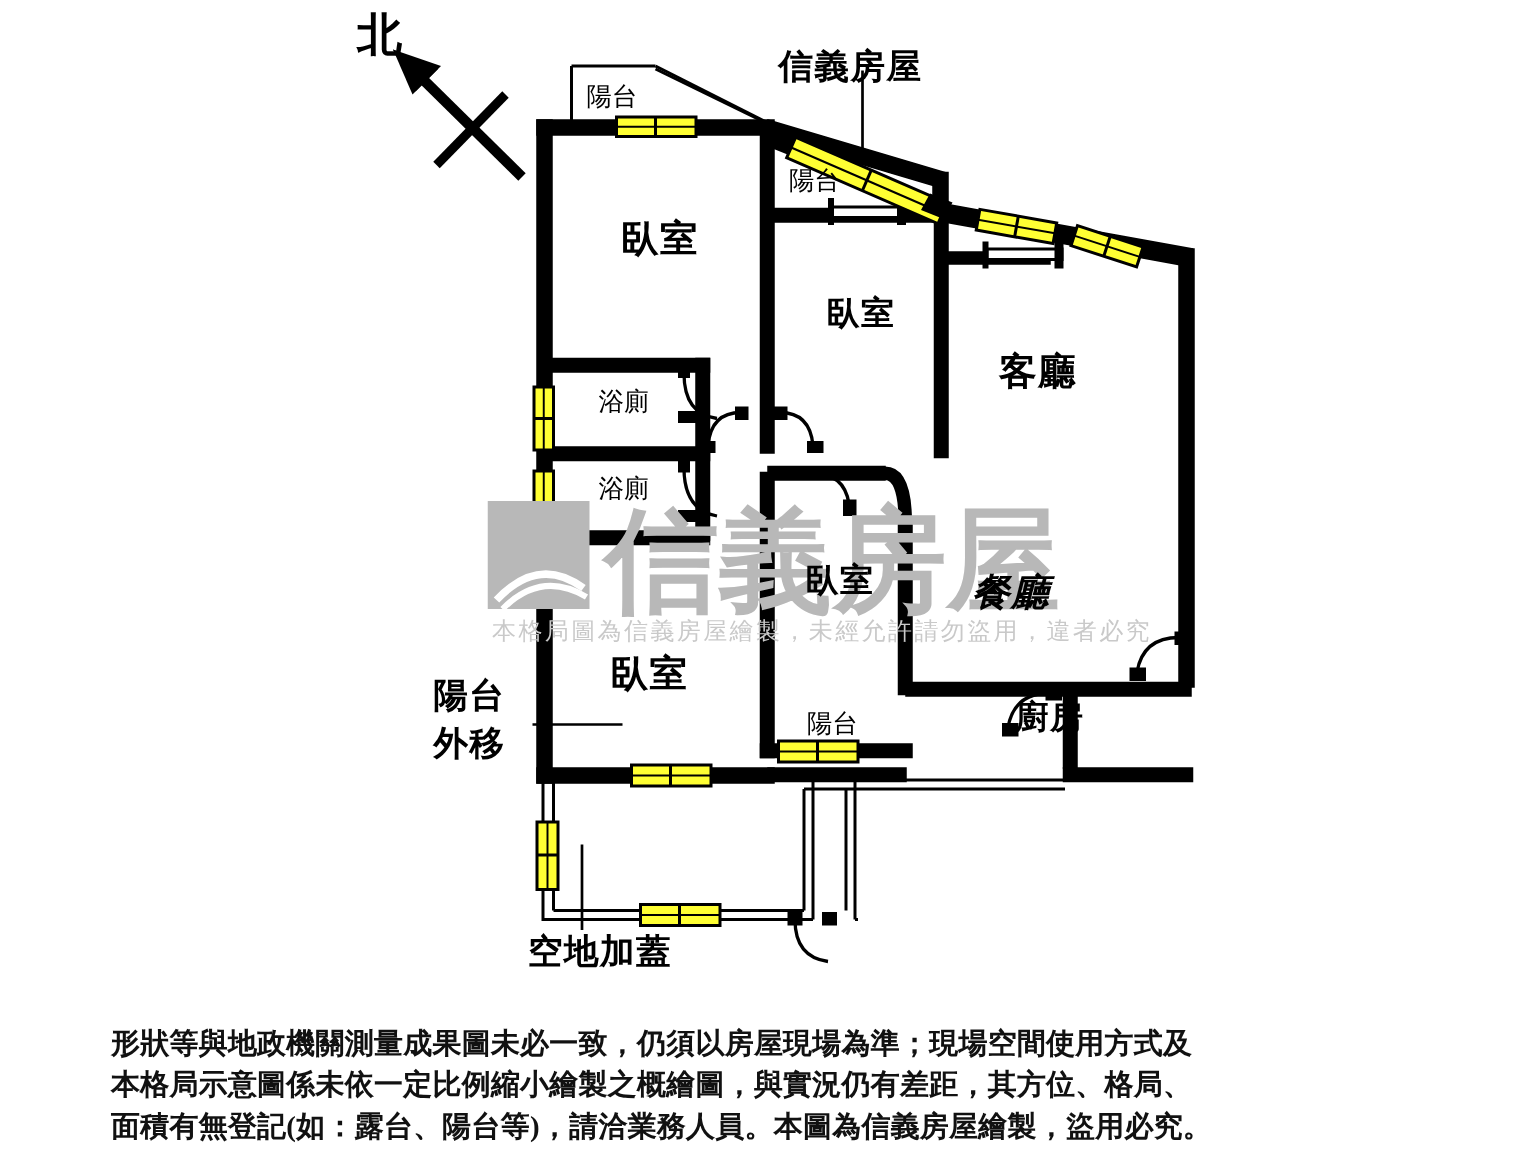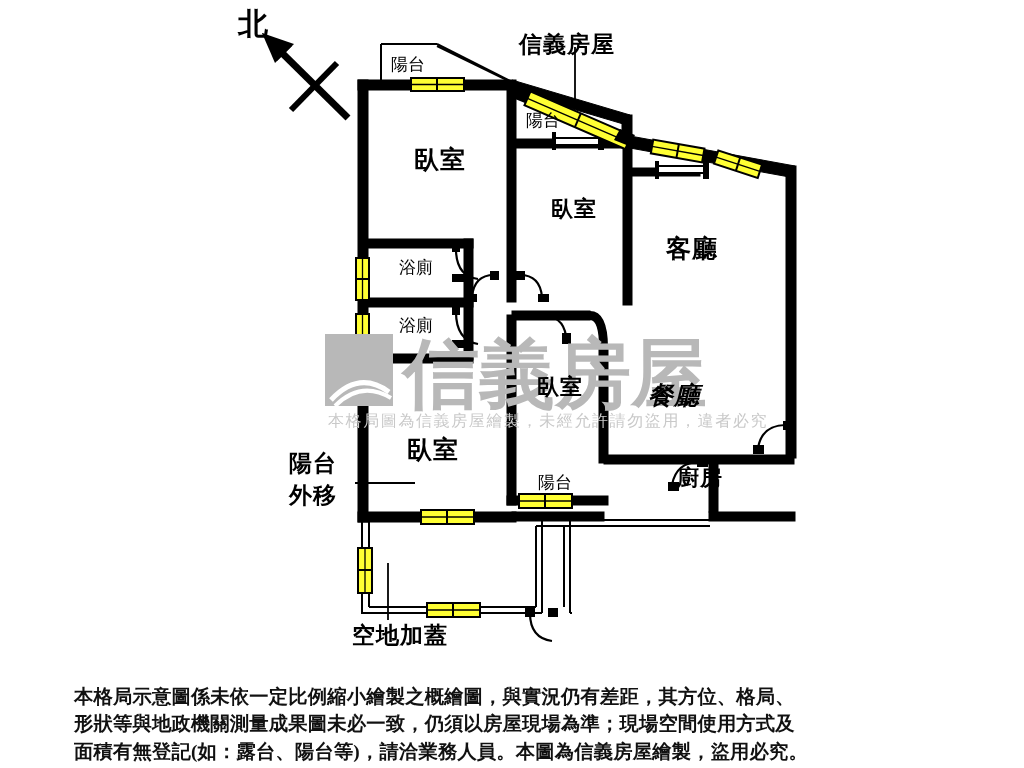--- a/index.html
+++ b/index.html
@@ -322,21 +322,21 @@
   </svg>
   <div id="wm-sub">本格局圖為信義房屋繪製，未經允許請勿盜用，違者必究</div>
 
   <div class="ov-label north-ch" style="left:238px; top:8px;">北</div>
 
   <div class="ov-label cal-note" style="left:519px; top:33px;">信義房屋</div>
 
   <div class="ov-label cal-note" style="left:289px; top:452px;">陽台</div>
   <div class="ov-label cal-note" style="left:289px; top:484px;">外移</div>
 
-  <div class="ov-label cal-note" style="left:352px; top:624px;">空地加蓋</div>
+  <div class="ov-label cal-note" style="left:352px; top:624px;font-family:Liberation Mono, monospace;">空地加蓋</div>
 
   <div class="ov-label rm-small" style="left:391px; top:56px;">陽台</div>
 
   <div class="ov-label rm-big" style="left:414px; top:147px;">臥室</div>
 
   <div class="ov-label rm-small" style="left:526px; top:112px;">陽台</div>
 
   <div class="ov-label rm-mid" style="left:551px; top:197px;">臥室</div>
 
   <div class="ov-label rm-big" style="left:666px; top:202px;margin-top:34px;">客廳</div>
@@ -349,18 +349,18 @@
 
   <div class="ov-label rm-big" style="left:648px; top:383px;font-style:italic;">餐廳</div>
 
   <div class="ov-label rm-big" style="left:407px; top:437px;">臥室</div>
 
   <div class="ov-label rm-small" style="left:538px; top:474px;">陽台</div>
 
   <div class="ov-label rm-mid" style="left:677px; top:466px;">廚房</div>
 
   <div id="disclaimer">
+    <div>形狀等與地政機關測量成果圖未必一致，仍須以房屋現場為準；現場空間使用方式及</div>
     <div>本格局示意圖係未依一定比例縮小繪製之概繪圖，與實況仍有差距，其方位、格局、</div>
-    <div>形狀等與地政機關測量成果圖未必一致，仍須以房屋現場為準；現場空間使用方式及</div>
     <div>面積有無登記(如：露台、陽台等)，請洽業務人員。本圖為信義房屋繪製，盜用必究。</div>
   </div>
 
 </div>
 
 </body></html>

